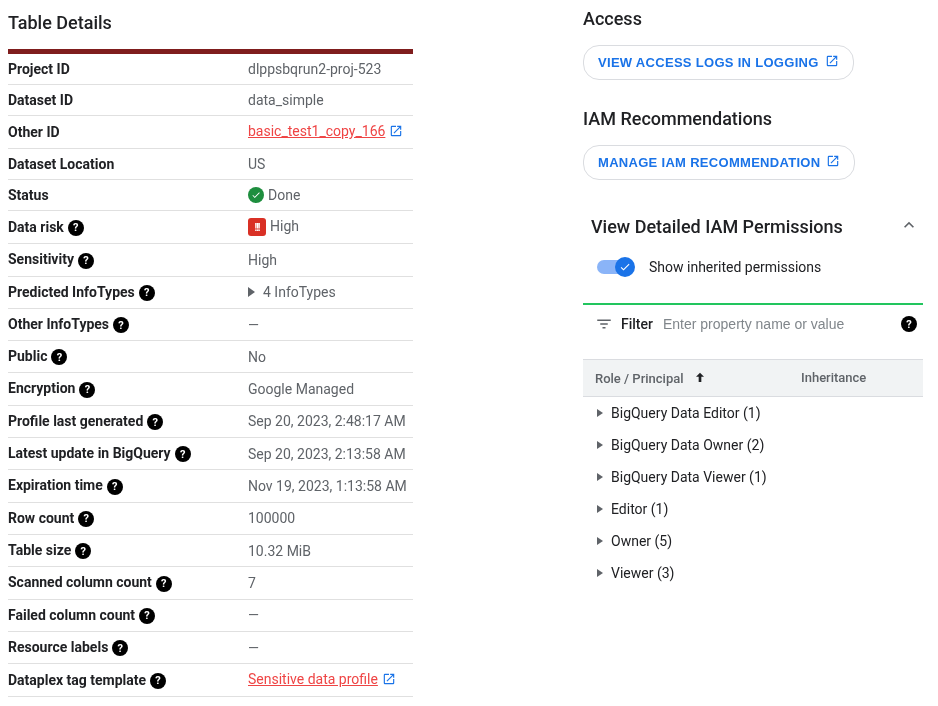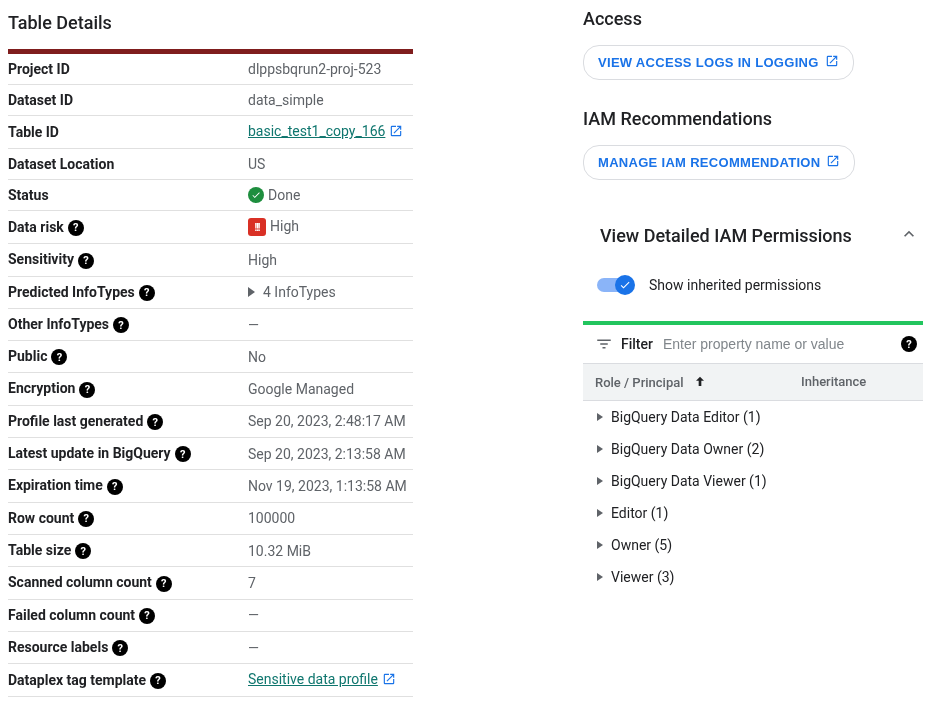--- a/index.html
+++ b/index.html
@@ -12,21 +12,21 @@
     .details-table { width: 100%; border-collapse: collapse; }
     .details-table tr { border-bottom: 1px solid #e0e0e0; }
     .details-table tr:first-child { border-top: 5px solid #7f1d1d; }
     .details-table td { padding: 7px 0; vertical-align: middle; }
     .details-table td.label { font-weight: 700; width: 240px; }
     .details-table td.value { color: #5f6368; }
 
     .help-icon { display: inline-flex; align-items: center; justify-content: center; width: 16px; height: 16px; border-radius: 50%; background: #000; color: #fff; font-size: 11px; font-weight: 700; margin-left: 4px; vertical-align: middle; cursor: pointer; }
     .help-icon::before { content: "?"; }
 
-    .link { color: #0f766e; text-decoration: underline; cursor: pointer; }
+    .link { color: #ef4444; text-decoration: underline; cursor: pointer; }
     .ext-icon { display: inline-block; margin-left: 4px; vertical-align: -2px; }
 
     .status-done { display: inline-flex; align-items: center; }
     .status-done .circle { width: 16px; height: 16px; border-radius: 50%; background: #1e8e3e; display: inline-flex; align-items: center; justify-content: center; margin-right: 4px; }
     .status-done .circle svg { width: 10px; height: 10px; }
 
     .risk-badge { display: inline-flex; align-items: center; justify-content: center; width: 18px; height: 18px; border-radius: 3px; background: #d93025; color: #fff; font-size: 10px; font-weight: 700; margin-right: 4px; vertical-align: middle; }
     .risk-badge::before { content: "!!!"; letter-spacing: -1px; }
 
     .expand-tri { display: inline-block; width: 0; height: 0; border-top: 5px solid transparent; border-bottom: 5px solid transparent; border-left: 7px solid #5f6368; margin-right: 8px; cursor: pointer; }
@@ -35,21 +35,21 @@
     .btn-outline .ext-icon { margin-left: 6px; }
 
     .section-header { display: flex; align-items: center; justify-content: space-between; margin-bottom: 14px; }
     .chevron-up { cursor: pointer; padding: 4px; }
 
     .toggle-row { display: flex; align-items: center; margin-bottom: 28px; margin-left: 14px; }
     .toggle { width: 36px; height: 14px; background: #8ab4f8; border-radius: 7px; position: relative; cursor: pointer; margin-right: 16px; }
     .toggle .knob { width: 20px; height: 20px; border-radius: 50%; background: #1a73e8; position: absolute; right: -2px; top: -3px; display: flex; align-items: center; justify-content: center; }
     .toggle .knob svg { width: 12px; height: 12px; }
 
-    .filter-bar { display: flex; align-items: center; border-top: 4px solid #22c55e; padding: 10px 0 10px 12px; }
+    .filter-bar { display: flex; align-items: center; border-top: 2px solid #22c55e; padding: 10px 0 26px 12px; }
     .filter-icon { width: 18px; height: 18px; margin-right: 8px; display:inline-flex; align-items:center; justify-content:center; }
     .filter-label { font-weight: 500; margin-right: 10px; }
     .filter-input { border: none; outline: none; font-size: 14px; flex: 1; color: #000000; background: transparent; }
     .filter-input::placeholder { color: #80868b; }
     .filter-bar .help-icon { margin-right: 6px; }
 
     .perm-head { display: flex; background: #f1f3f4; border-top: 1px solid #dadce0; border-bottom: 1px solid #dadce0; padding: 10px 12px; font-weight: 500; color: #5f6368; font-size: 13px; }
     .perm-head .col1 { flex: 1; display: flex; align-items: center; }
     .perm-head .sort-icon { margin-left: 8px; display:inline-flex; }
     .perm-head .col2 { width: 110px; text-align: left; }
@@ -67,21 +67,21 @@
     <tbody id="details-body">
         <tr>
           <td class="label"><span>Project ID</span></td>
           <td class="value"><span>dlppsbqrun2-proj-523</span></td>
         </tr>
         <tr>
           <td class="label"><span>Dataset ID</span></td>
           <td class="value"><span>data_simple</span></td>
         </tr>
         <tr>
-          <td class="label"><span>Table ID</span></td>
+          <td class="label"><span>Other ID</span></td>
           <td class="value"><a class="link">basic_test1_copy_166</a><span class="ext-icon"><svg width="14" height="14" viewBox="0 0 24 24" fill="#1a73e8">
                 <path d="M14 3v2h3.59L7.76 14.83l1.41 1.41L19 6.41V10h2V3h-7zM19 19H5V5h7V3H5a2 2 0 00-2 2v14a2 2 0 002 2h14a2 2 0 002-2v-7h-2v7z"></path>
               </svg></span></td>
         </tr>
         <tr>
           <td class="label"><span>Dataset Location</span></td>
           <td class="value"><span>US</span></td>
         </tr>
         <tr>
           <td class="label"><span>Status</span></td>
@@ -181,21 +181,21 @@
   <button class="btn-outline">
     <span>MANAGE IAM RECOMMENDATION</span>
     <span class="ext-icon">
       <svg width="14" height="14" viewBox="0 0 24 24" fill="#1a73e8">
           <path d="M14 3v2h3.59L7.76 14.83l1.41 1.41L19 6.41V10h2V3h-7zM19 19H5V5h7V3H5a2 2 0 00-2 2v14a2 2 0 002 2h14a2 2 0 002-2v-7h-2v7z"></path>
         </svg>
     </span>
   </button>
 
   <div class="section-header">
-    <h2 style="margin:17px">View Detailed IAM Permissions</h2>
+    <h2 style="margin:8px">View Detailed IAM Permissions</h2>
     <span class="chevron-up">
       <svg width="20" height="20" viewBox="0 0 24 24" fill="#5f6368">
           <path d="M7.41 15.41L12 10.83l4.59 4.58L18 14l-6-6-6 6z"></path>
         </svg>
     </span>
   </div>
 
   <div class="toggle-row">
     <div class="toggle">
       <div class="knob">

